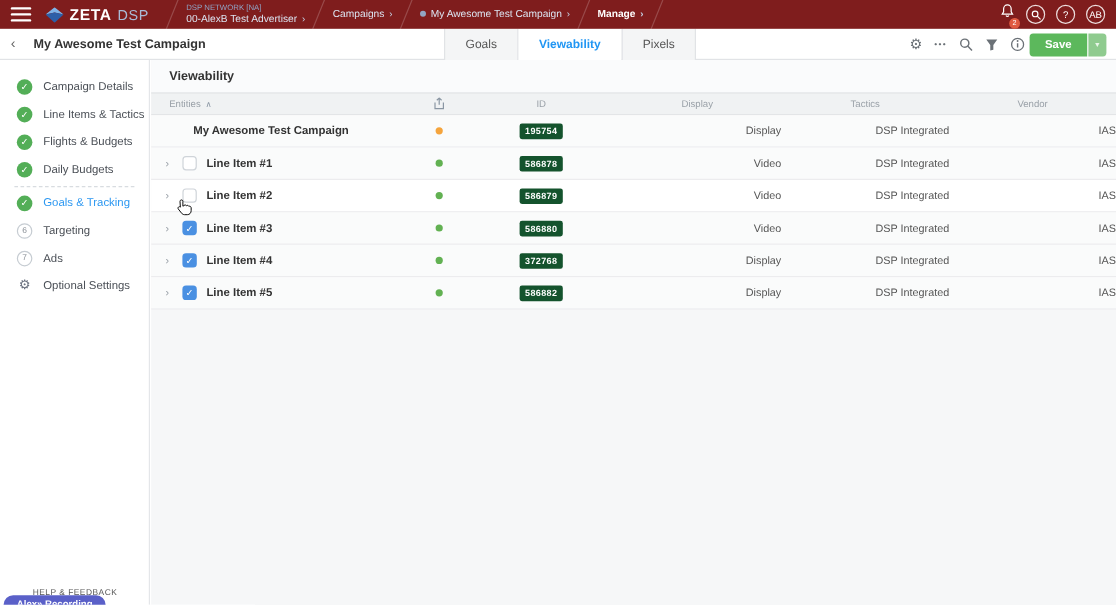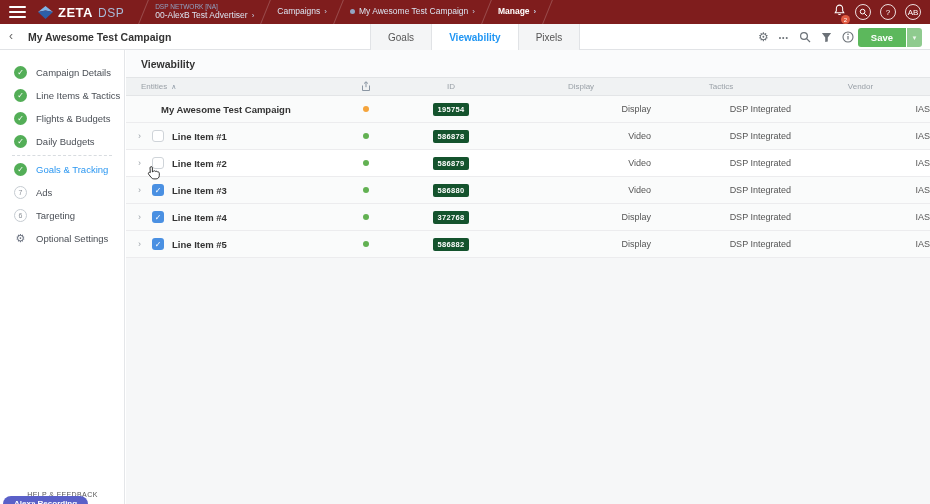--- a/index.html
+++ b/index.html
@@ -201,26 +201,26 @@
       <div class="side-item">
         <div class="icon-check">✓</div>
         <div class="slbl">Daily Budgets</div>
       </div>
       <div class="side-sep"></div>
       <div class="side-item active">
         <div class="icon-check">✓</div>
         <div class="slbl">Goals &amp; Tracking</div>
       </div>
       <div class="side-item">
+        <div class="icon-num">6</div>
+        <div class="slbl">Targeting</div>
+      </div>
+      <div class="side-item">
         <div class="icon-num">7</div>
         <div class="slbl">Ads</div>
-      </div>
-      <div class="side-item">
-        <div class="icon-num">6</div>
-        <div class="slbl">Targeting</div>
       </div>
       <div class="side-item">
         <div class="icon-gear">⚙</div>
         <div class="slbl">Optional Settings</div>
       </div>
     </div>
   <div class="help">HELP &amp; FEEDBACK</div>
 </div>
 <div class="recpill">Alex» Recording</div>
 

